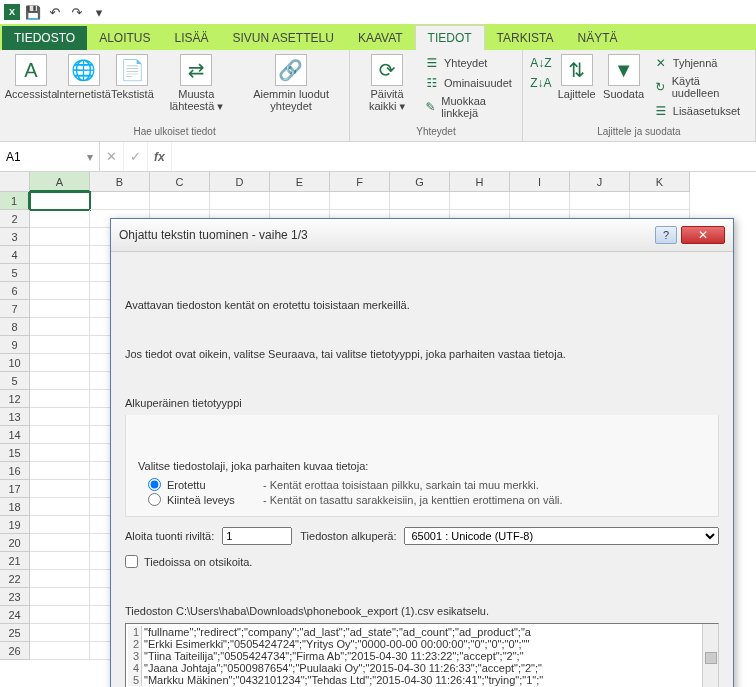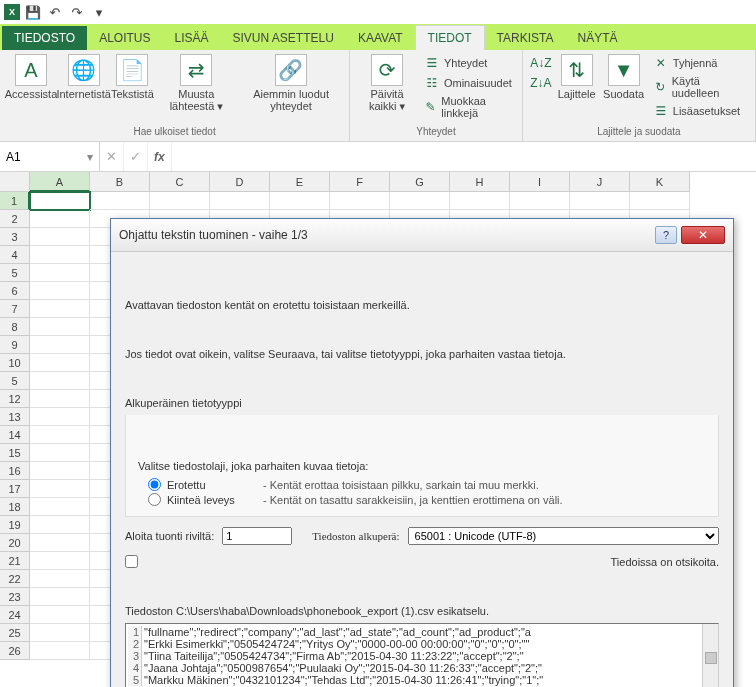--- a/index.html
+++ b/index.html
@@ -59,21 +59,21 @@
 .fieldset-label { margin-top: 8px; margin-bottom: 4px; }
 .fieldset { border: 1px solid #ddd; border-top: none; padding: 8px 12px; margin-bottom: 10px; background: #f8f8f8; }
 .fieldset .desc { margin-bottom: 6px; }
 .radio-row { display: flex; align-items: center; gap: 6px; margin: 2px 0 2px 10px; }
 .radio-row label { width: 90px; }
 .radio-row span { color: #555; text-align: right; }
 .form-row { display: flex; align-items: center; gap: 8px; margin: 8px 0; }
 .form-row label { }
 .form-row input[type=number] { width: 70px; font-size: 11px; padding: 1px 2px; }
 .form-row select { flex: 1; font-size: 11px; padding: 1px 2px; }
-.chk-row { display: flex; align-items: center; gap: 6px; margin: 10px 0; justify-content: space-between; }
+.chk-row { display: flex; align-items: center; gap: 6px; margin: 10px 0; }
 .preview-label { margin-top: 14px; margin-bottom: 4px; }
 .preview { border: 1px inset #ccc; background: #fff; height: 100px; position: relative; font-family: "Courier New", monospace; font-size: 11px; overflow: hidden; }
 .preview-inner { position: absolute; left: 0; top: 0; padding: 2px; white-space: nowrap; }
 .preview-line { display: flex; }
 .preview-ln { width: 14px; text-align: right; border-right: 1px solid #ccc; color: #666; padding-right: 2px; margin-right: 2px; background: #f4f4f4; }
 .preview-scroll-v { position: absolute; right: 0; top: 0; width: 16px; height: calc(100% - 16px); background: #eee; border-left: 1px solid #ccc; }
 .preview-scroll-v .thumb { position: absolute; left: 2px; top: 28px; width: 12px; height: 12px; background: #ccc; border: 1px solid #aaa; }
 .preview-scroll-h { position: absolute; left: 0; bottom: 0; height: 16px; width: 100%; background: #eee; border-top: 1px solid #ccc; display: flex; align-items: center; }
 .preview-scroll-h .arrow { width: 16px; height: 14px; display: flex; align-items: center; justify-content: center; color: #666; font-size: 10px; }
 .preview-scroll-h .track { flex: 1; position: relative; height: 14px; }
@@ -604,21 +604,21 @@
       </div>
       <div class="radio-row">
         <input type="radio" name="ftype" style="">
         <label>Kiinteä leveys</label>
         <span>- Kentät on tasattu sarakkeisiin, ja kenttien erottimena on väli.</span>
       </div>
     </div>
     <div class="form-row">
       <label>Aloita tuonti riviltä:</label>
       <input type="number" value="1" style="">
-      <label style="margin-left:12px;font-family:Liberation Serif, serif;">Tiedoston alkuperä:</label>
+      <label style="">Tiedoston alkuperä:</label>
       <select>
         <option>65001 : Unicode (UTF-8)</option>
       </select>
     </div>
     <div class="chk-row">
       <input type="checkbox" style="">
       <label>Tiedoissa on otsikoita.</label>
     </div>
     <p class="preview-label">Tiedoston C:\Users\haba\Downloads\phonebook_export (1).csv esikatselu.</p>
     <div class="preview">

